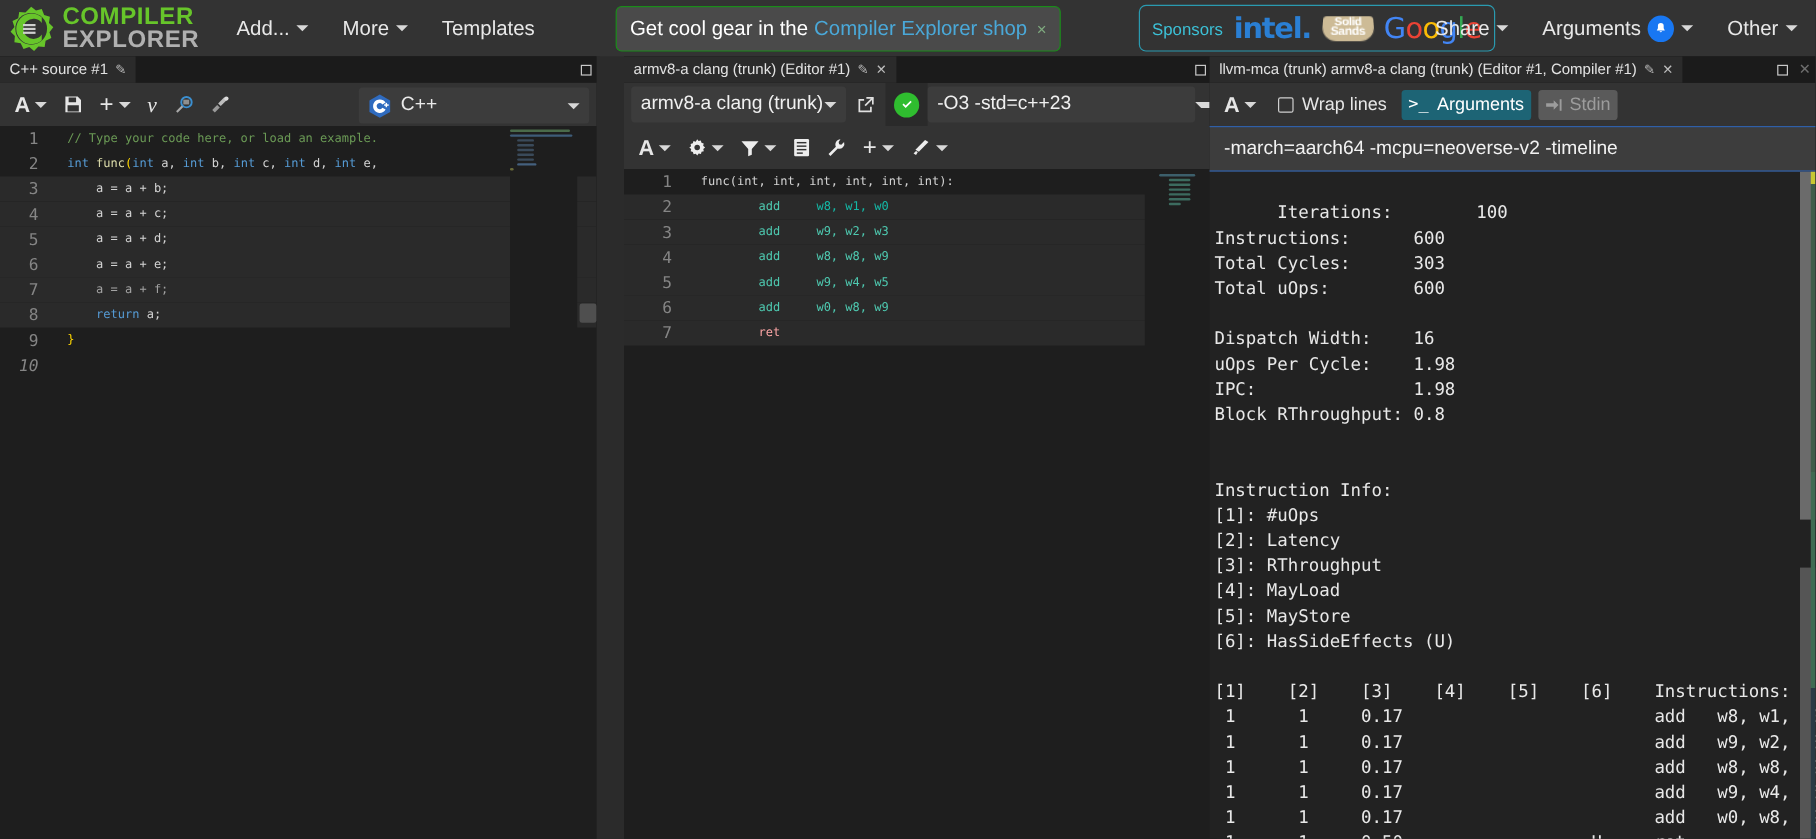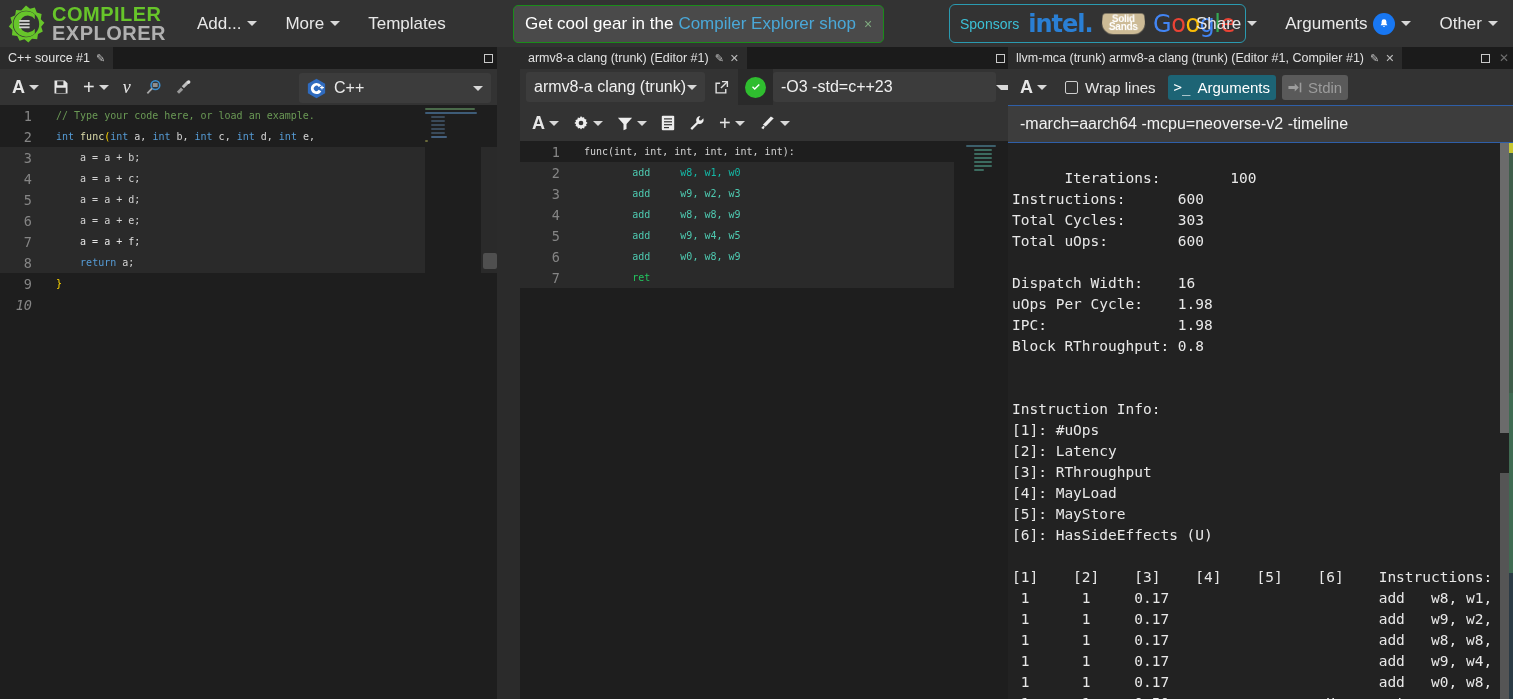--- a/index.html
+++ b/index.html
@@ -387,21 +387,21 @@
           <div class="code-row hl">
             <div class="gutter" style="width: 44px;">5</div>
             <div class="code-text"><span style="color: rgb(212, 212, 212);">    a = a + d;</span></div>
           </div>
           <div class="code-row hl">
             <div class="gutter" style="width: 44px;">6</div>
             <div class="code-text"><span style="color: rgb(212, 212, 212);">    a = a + e;</span></div>
           </div>
           <div class="code-row hl">
             <div class="gutter" style="width: 44px;">7</div>
-            <div class="code-text"><span style="color: #e5e5e5;">    a = a + f;</span></div>
+            <div class="code-text"><span style="color: #a3a3a3;">    a = a + f;</span></div>
           </div>
           <div class="code-row hl">
             <div class="gutter" style="width: 44px;">8</div>
             <div class="code-text"><span style="color: rgb(212, 212, 212);">    </span><span style="color: rgb(86, 156, 214);">return</span><span style="color: rgb(212, 212, 212);"> a;</span></div>
           </div>
           <div class="code-row">
             <div class="gutter" style="width: 44px;">9</div>
             <div class="code-text"><span style="color: rgb(255, 215, 0);">}</span></div>
           </div>
           <div class="code-row">
@@ -530,21 +530,21 @@
           <div class="code-row hl">
             <div class="gutter" style="width: 52px;">5</div>
             <div class="code-text"><span style="color: rgb(212, 212, 212);">        </span><span style="color: rgb(78, 201, 176);">add</span><span style="color: rgb(212, 212, 212);">     </span><span style="color: rgb(78, 201, 176);">w9, w4, w5</span></div>
           </div>
           <div class="code-row hl">
             <div class="gutter" style="width: 52px;">6</div>
             <div class="code-text"><span style="color: rgb(212, 212, 212);">        </span><span style="color: rgb(78, 201, 176);">add</span><span style="color: rgb(212, 212, 212);">     </span><span style="color: rgb(78, 201, 176);">w0, w8, w9</span></div>
           </div>
           <div class="code-row hl">
             <div class="gutter" style="width: 52px;">7</div>
-            <div class="code-text"><span style="color: rgb(212, 212, 212);">        </span><span style="color: #22c55e;">ret</span></div>
+            <div class="code-text"><span style="color: rgb(212, 212, 212);">        </span><span style="color: #fca5a5;">ret</span></div>
           </div>
         </div>
       <div class="minimap" style="right:14px;width:60px;">
         <div style="padding-top:4px;padding-left:12px;">
           <div class="mini-block" style="width:30px;background:#3c5f6b;"></div>
           <div class="mini-block" style="width:18px;margin-left:8px;background:#3c6b5f;"></div>
           <div class="mini-block" style="width:18px;margin-left:8px;background:#3c6b5f;"></div>
           <div class="mini-block" style="width:18px;margin-left:8px;background:#3c6b5f;"></div>
           <div class="mini-block" style="width:18px;margin-left:8px;background:#3c6b5f;"></div>
           <div class="mini-block" style="width:18px;margin-left:8px;background:#3c6b5f;"></div>

